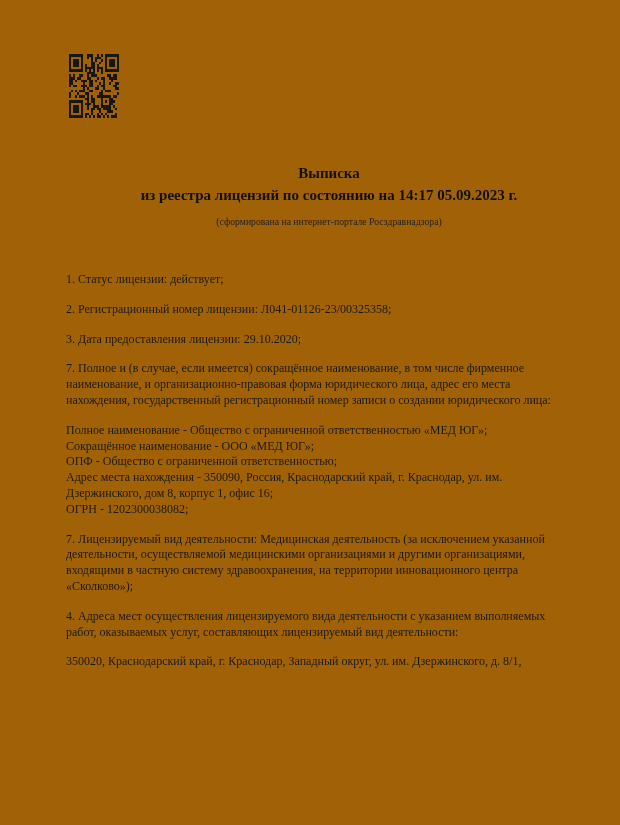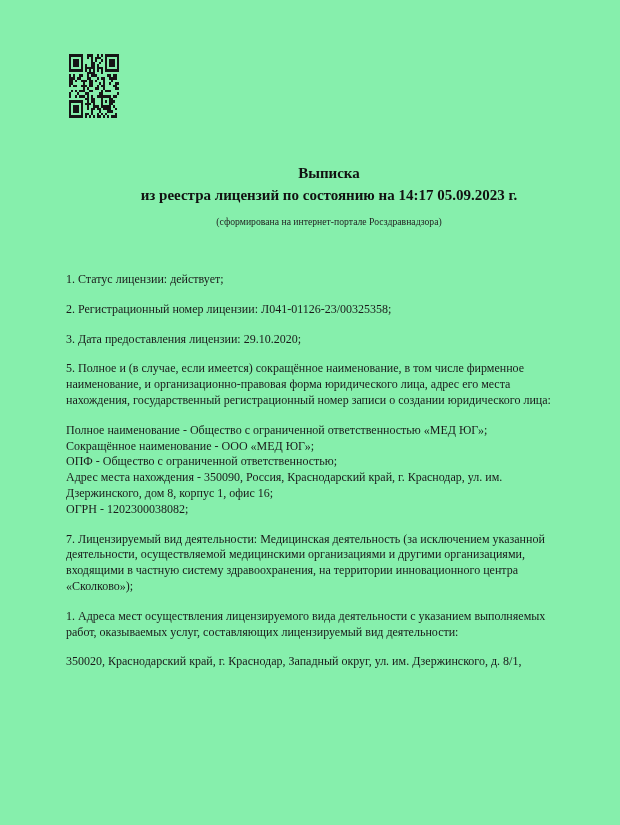--- a/index.html
+++ b/index.html
@@ -1,21 +1,21 @@
 <!DOCTYPE html>
 <html><head>
 <meta charset="utf-8">
 <style>
   html,body{margin:0;padding:0;}
   body{
     width:620px;height:825px;background:#ffffff;overflow:hidden;
     font-family:"Liberation Serif","DejaVu Serif",serif;
     color:#1a1a1a;
   }
-  .page{position:relative;width:620px;height:825px;background:#86efac;}
+  .page{position:relative;width:620px;height:825px;background:#a16207;}
   .qr{
     position:absolute;left:69px;top:54px;width:50px;height:64px;
   }
   .qr svg{display:block;width:100%;height:100%;}
   .title-block{
     position:absolute;left:66px;top:162px;width:526px;
     text-align:center;font-weight:bold;font-size:15px;line-height:22px;
     white-space:pre-line;color:#111111;
   }
   .generated-note{
@@ -344,31 +344,31 @@
 
   <div class="title-block">Выписка
 из реестра лицензий по состоянию на 14:17 05.09.2023 г.</div>
 
   <div class="generated-note">(сформирована на интернет-портале Росздравнадзора)</div>
 
   <div class="body-text">
     <p class="para">1. Статус лицензии: действует;</p>
     <p class="para">2. Регистрационный номер лицензии: Л041-01126-23/00325358;</p>
     <p class="para">3. Дата предоставления лицензии: 29.10.2020;</p>
-    <p class="para">5. Полное и (в случае, если имеется) сокращённое наименование, в том числе фирменное
+    <p class="para">7. Полное и (в случае, если имеется) сокращённое наименование, в том числе фирменное
 наименование, и организационно-правовая форма юридического лица, адрес его места
 нахождения, государственный регистрационный номер записи о создании юридического лица:</p>
     <p class="para">Полное наименование - Общество с ограниченной ответственностью «МЕД ЮГ»;
 Сокращённое наименование - ООО «МЕД ЮГ»;
 ОПФ - Общество с ограниченной ответственностью;
 Адрес места нахождения - 350090, Россия, Краснодарский край, г. Краснодар, ул. им.
 Дзержинского, дом 8, корпус 1, офис 16;
 ОГРН - 1202300038082;</p>
     <p class="para">7. Лицензируемый вид деятельности: Медицинская деятельность (за исключением указанной
 деятельности, осуществляемой медицинскими организациями и другими организациями,
 входящими в частную систему здравоохранения, на территории инновационного центра
 «Сколково»);</p>
-    <p class="para">1. Адреса мест осуществления лицензируемого вида деятельности с указанием выполняемых
+    <p class="para">4. Адреса мест осуществления лицензируемого вида деятельности с указанием выполняемых
 работ, оказываемых услуг, составляющих лицензируемый вид деятельности:</p>
     <p class="para">350020, Краснодарский край, г. Краснодар, Западный округ, ул. им. Дзержинского, д. 8/1,</p>
   </div>
 
 </div>
 
 </body></html>

